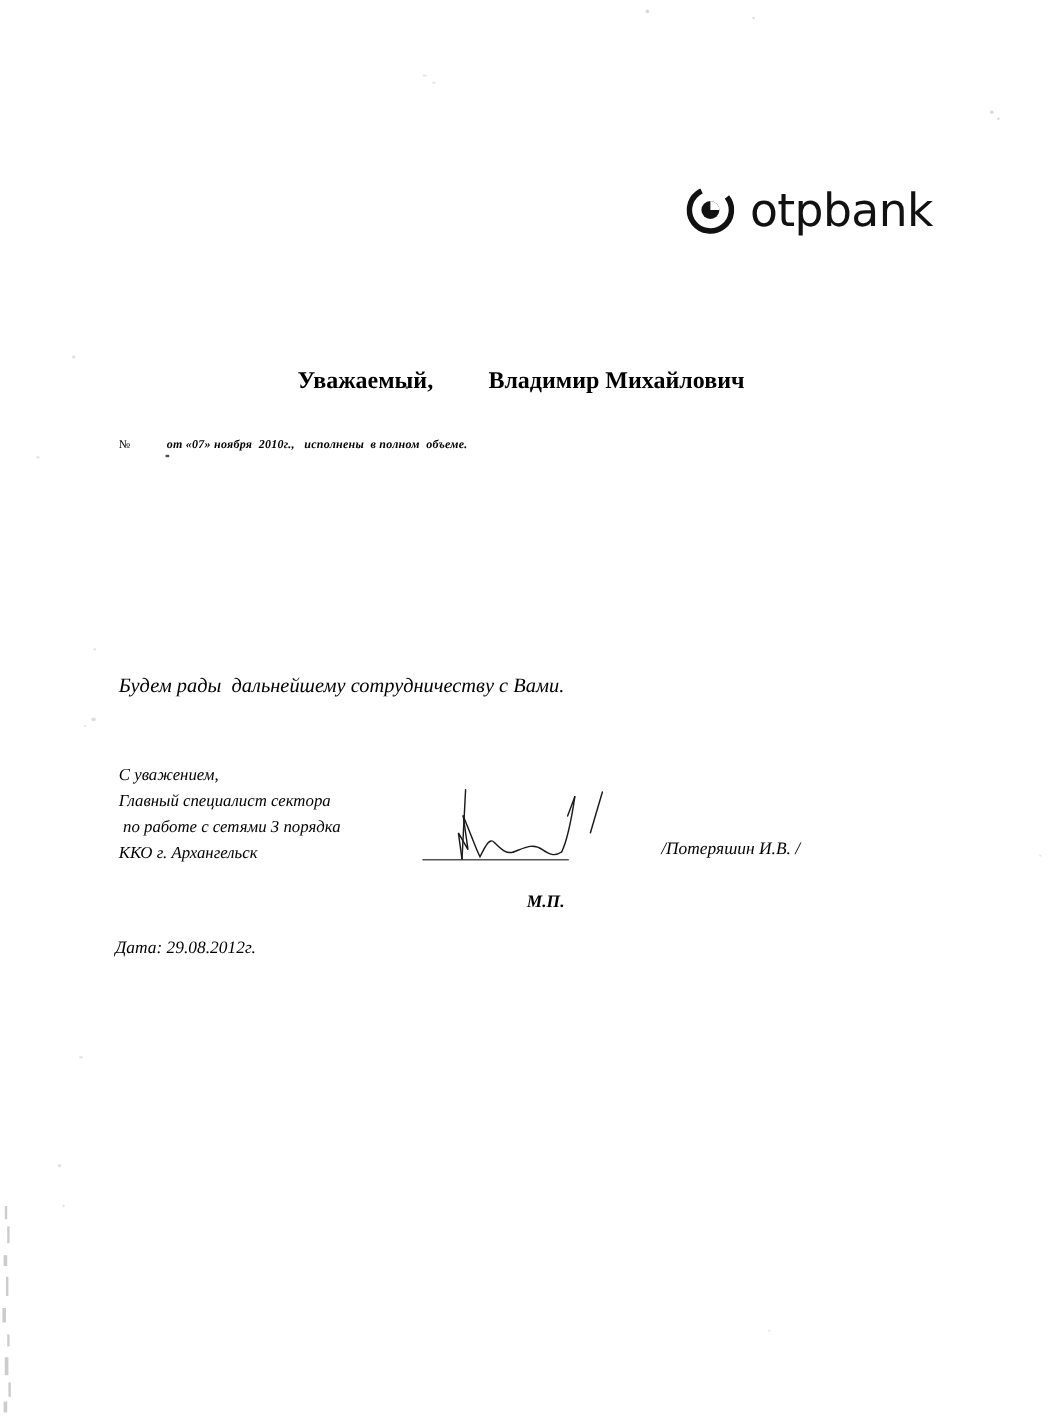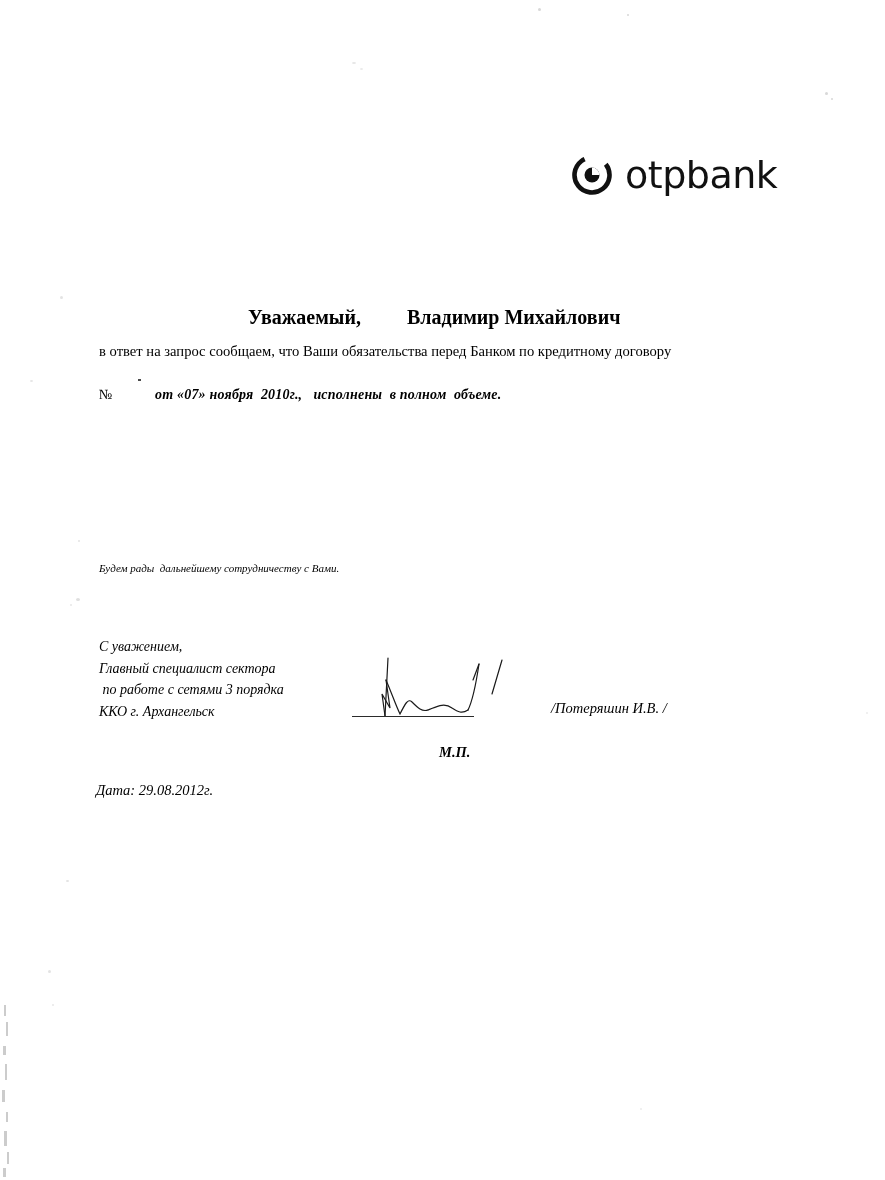--- a/index.html
+++ b/index.html
@@ -89,22 +89,22 @@
     position: absolute;
     left: 99px;
     top: 342px;
     width: 660px;
     font-size: 14.6px;
     line-height: 1.28;
   }
   .para2 {
     position: absolute;
     left: 99px;
-    top: 387px;
-    font-size: 14px;
+    top: 365px;
+    font-size: 10px;
     white-space: pre;
   }
   .para2 .num { font-weight: 400; }
   .para2 .bolditalic {
     font-weight: 700;
     font-style: italic;
     letter-spacing: .2px;
   }
   .dotmark {
     position: absolute;
@@ -113,21 +113,21 @@
     width: 3px;
     height: 2px;
     background: #4a4a4a;
   }
 
   .para3 {
     position: absolute;
     left: 99px;
     top: 562px;
     font-style: italic;
-    font-size: 11px;
+    font-size: 17px;
     white-space: pre;
   }
 
   .closing {
     position: absolute;
     left: 99px;
     top: 636px;
     font-style: italic;
     font-size: 14px;
     line-height: 1.55;
@@ -222,21 +222,20 @@
         <circle cx="20" cy="20" r="7.5" fill="#111"></circle>
         <path d="M20 12.5 A7.5 7.5 0 0 1 27.5 20 L20 20 Z" fill="#ffffff"></path>
       </svg>
     </span>
     <span class="logo-text"><b>otp</b><span>bank</span></span>
   </div>
 
   <div class="salutation"><span>Уважаемый,</span><span class="gap"></span><span>Владимир Михайлович</span></div>
   <span class="sal-dot"></span>
 
-  <div class="para1">в ответ на запрос сообщаем, что Ваши обязательства перед Банком  по кредитному договору</div>
 
   <div class="para2"><span class="num">№</span>		<span class="bolditalic">от «07» ноября  2010г.,   исполнены  в полном  объеме.</span></div>
   <span class="dotmark"></span>
 
   <div class="para3">Будем рады  дальнейшему сотрудничеству с Вами.</div>
 
   <div class="closing">
     <div>С уважением,</div>
     <div>Главный специалист сектора</div>
     <div> по работе с сетями 3 порядка</div>

